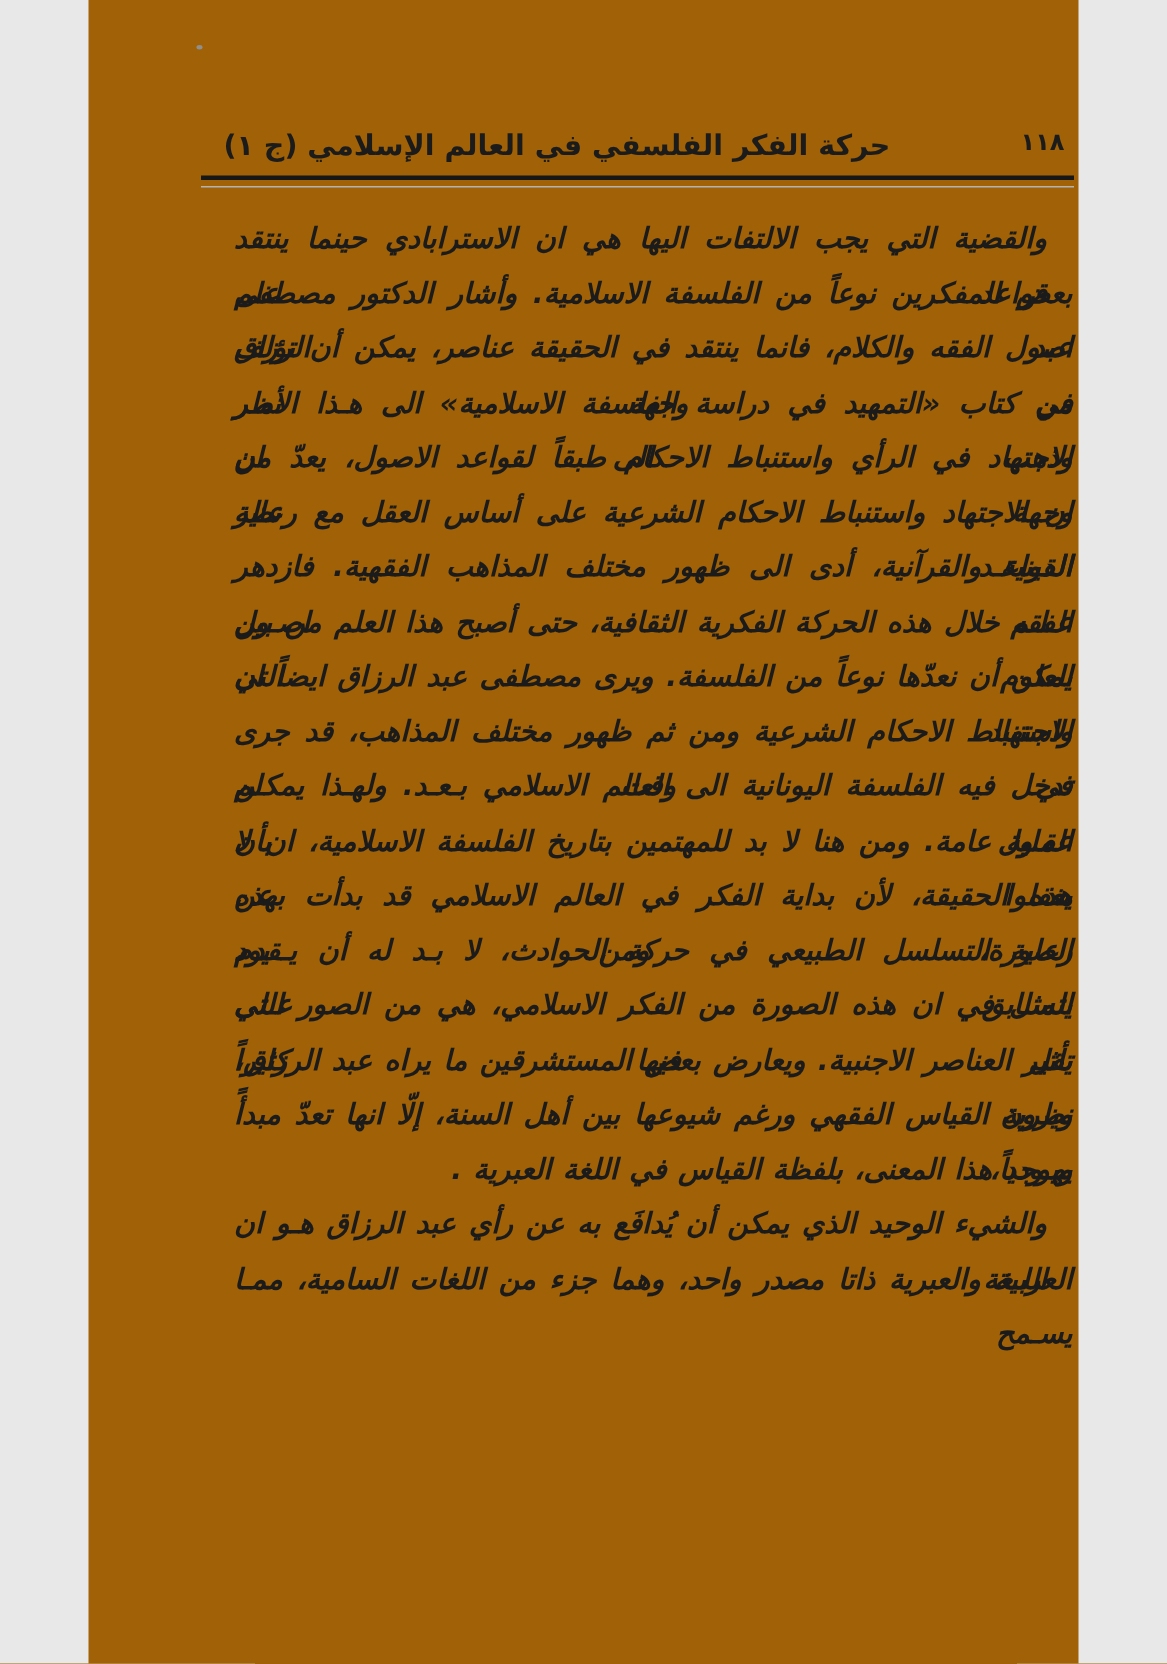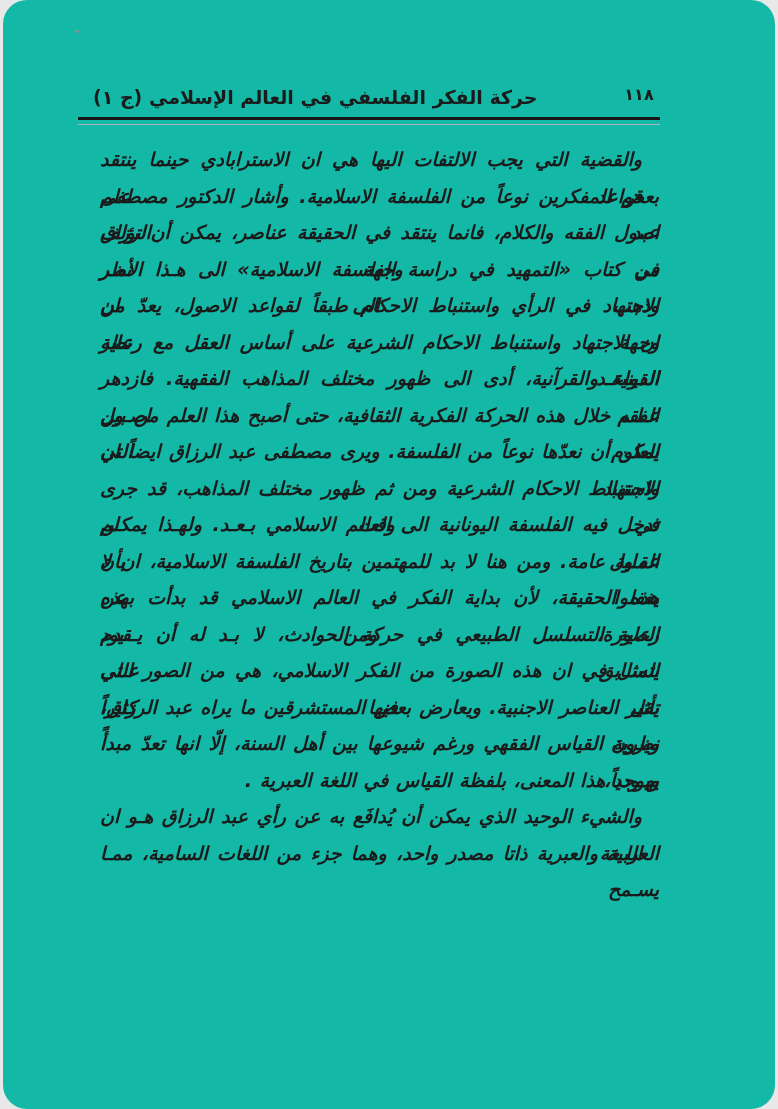--- a/index.html
+++ b/index.html
@@ -1,26 +1,25 @@
 <!DOCTYPE html>
 <html lang="ar"><head>
 <meta charset="utf-8">
 <style>
   html, body { margin: 0; padding: 0; }
   body { background: #e8e8e8; }
   .page {
     position: relative;
-    width: 772px;
+    width: 660px;
     height: 1109px;
     margin: 0 auto;
-    background: #14b8a6;
+    background: #a16207;
     font-family: "DejaVu Sans", sans-serif;
     color: #1b1b1b;
     overflow: hidden;
-    border-radius: 24px;
   }
   .speck {
     position: absolute;
     left: 72px; top: 30px;
     width: 4px; height: 3px;
     background: #8f8f8f;
     border-radius: 50%;
   }
   .header-title {
     position: absolute;

